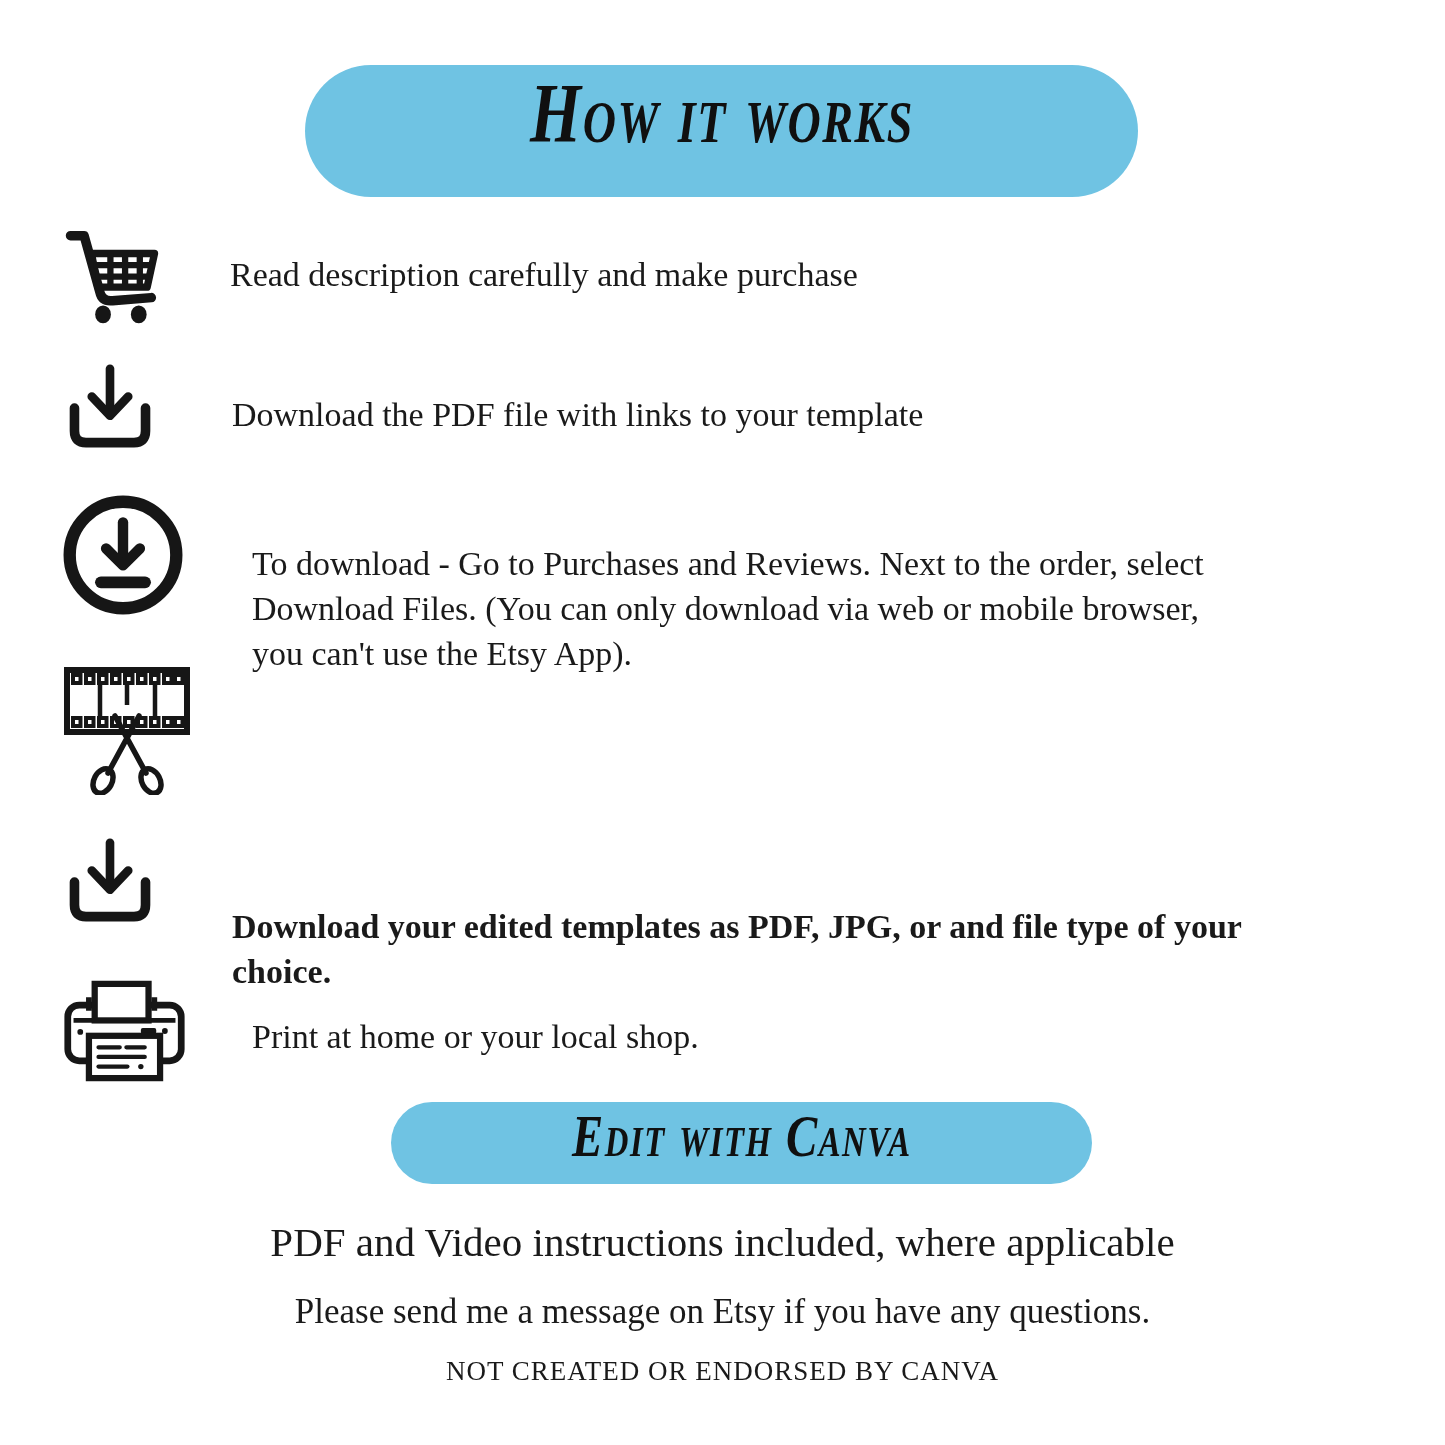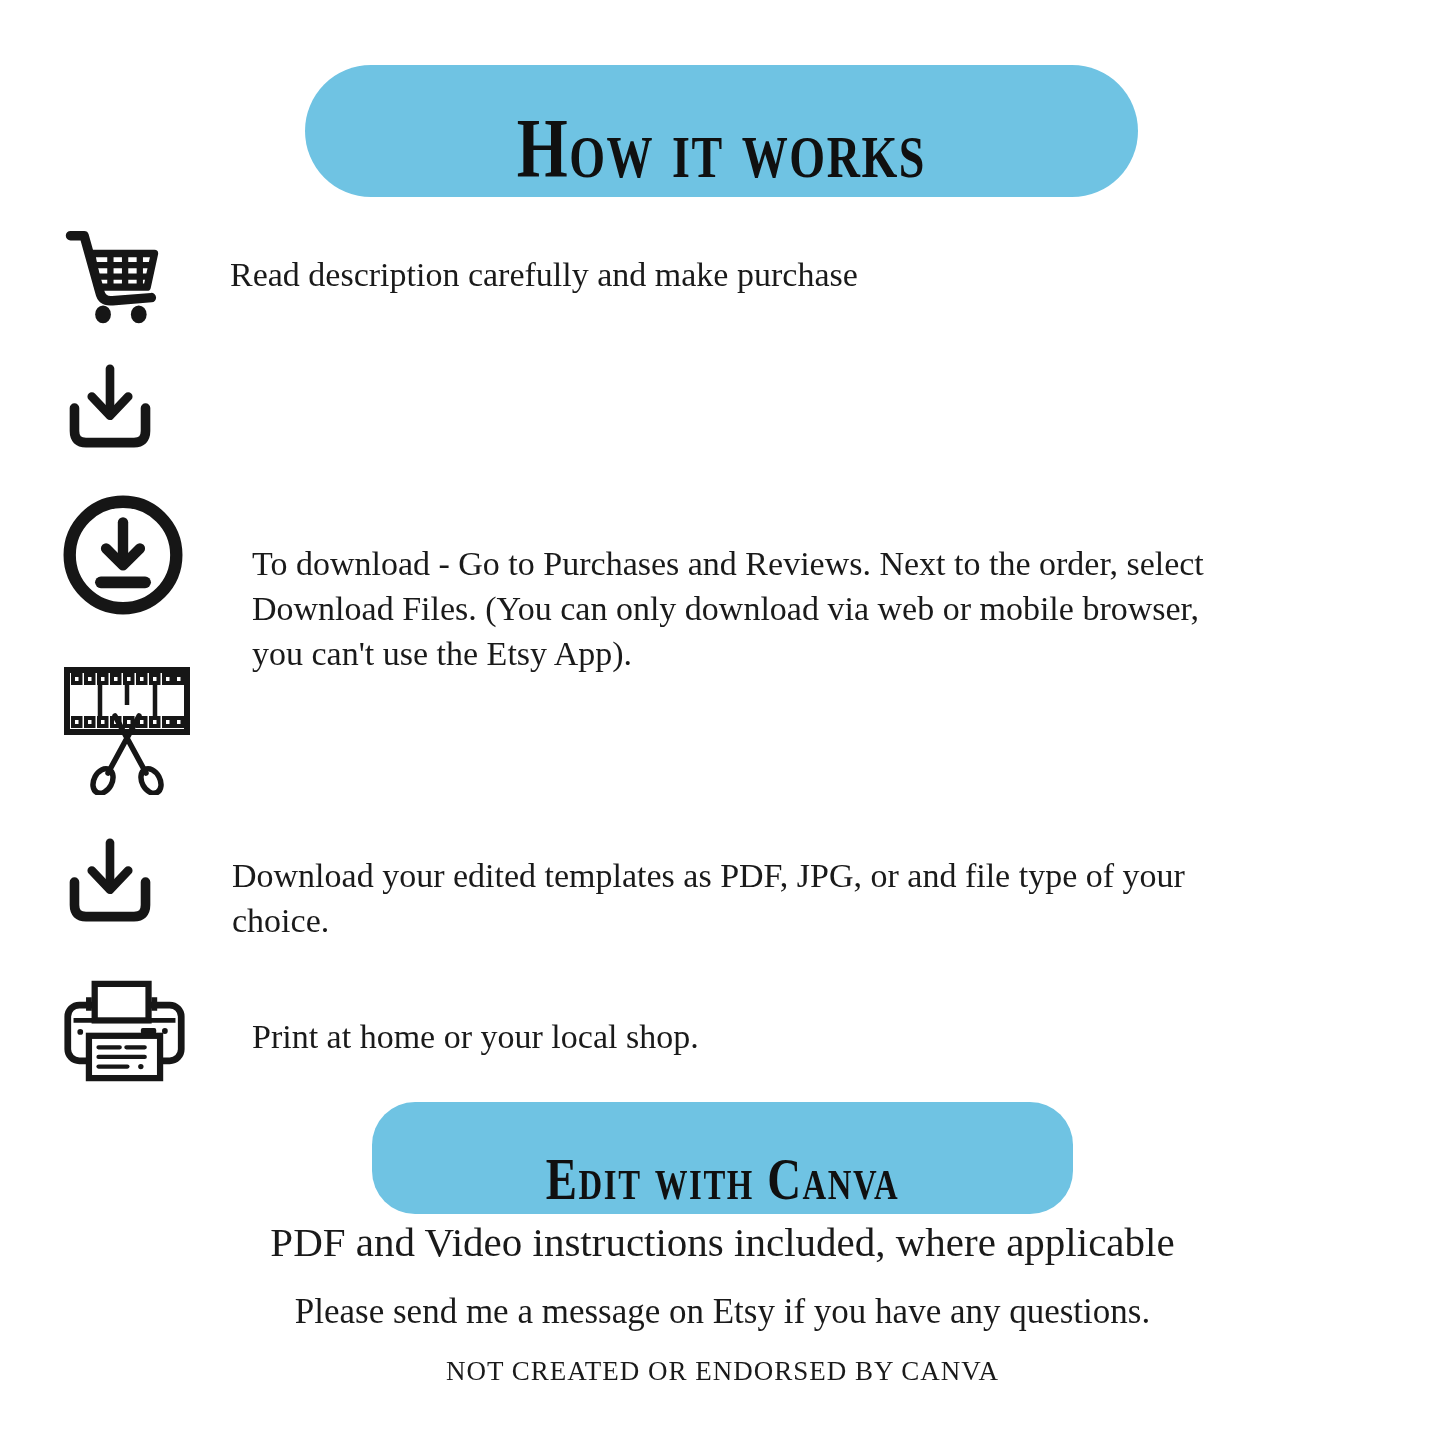--- a/index.html
+++ b/index.html
@@ -12,35 +12,35 @@
     position:relative;
     width:1445px;height:1445px;
     background:#ffffff;
     font-family:"Liberation Serif","DejaVu Serif",serif;
     color:var(--text);
     overflow:hidden;
   }
   .pill{
     position:absolute;
     background:var(--accent);
-    display:flex;align-items:flex-end;justify-content:center;
+    display:flex;align-items:flex-start;justify-content:center;font-style:italic;
   }
   .pill-text{
     font-weight:bold;
     font-variant:small-caps;
     letter-spacing:2px;
     color:#101010;
     display:inline-block;
     transform:scaleX(0.78);
     transform-origin:center;
     white-space:nowrap;
   }
   .header-pill{left:305px;top:65px;width:833px;height:132px;border-radius:66px;}
   .header-pill .pill-text{font-size:84px;}
-  .edit-pill{left:372px;top:1102px;width:701px;height:112px;border-radius:43px;}
+  .edit-pill{left:391px;top:1102px;width:701px;height:82px;border-radius:43px;}
   .edit-pill .pill-text{font-size:60px;}
   .icon-box{position:absolute;}
   .icon-box svg{display:block;width:100%;height:100%;}
   .step-text{
     position:absolute;
     font-size:34px;
     line-height:45px;
     white-space:pre-line;
     color:var(--text);
   }
@@ -74,20 +74,21 @@
   </div>
   <div class="step-text" style="left:230px;top:252px;text-align:right;">Read description carefully and make purchase</div>
 
   <div class="icon-box" style="left:62px;top:362px;width:96px;height:96px;">
     <svg viewBox="0 0 100 100">
       <path class="stroke" d="M50 7 V50" stroke-width="9" stroke-linecap="round"></path>
       <path class="stroke" d="M31 36 L50 56 L69 36" stroke-width="9" stroke-linecap="round" stroke-linejoin="round"></path>
       <path class="stroke" d="M13 48 V72 Q13 84 25 84 H75 Q87 84 87 72 V48" stroke-width="10" stroke-linecap="round"></path>
     </svg>
   </div>
+  <div class="step-text" style="left:232px;top:392px;">Download the PDF file with links to your template</div>
 
   <div class="icon-box" style="left:58px;top:490px;width:130px;height:130px;">
     <svg viewBox="0 0 100 100">
       <circle class="stroke" cx="50" cy="50" r="41" stroke-width="9.5"></circle>
       <path class="stroke" d="M50 25 V55" stroke-width="8" stroke-linecap="round"></path>
       <path class="stroke" d="M37 45 L50 58 L63 45" stroke-width="8" stroke-linecap="round" stroke-linejoin="round"></path>
       <path class="stroke" d="M33 71 H67" stroke-width="9" stroke-linecap="round"></path>
     </svg>
   </div>
   <div class="step-text" style="left:252px;top:497px;margin-top:44px;">To download - Go to Purchases and Reviews. Next to the order, select
@@ -124,21 +125,21 @@
     </svg>
   </div>
 
   <div class="icon-box" style="left:62px;top:836px;width:96px;height:96px;">
     <svg viewBox="0 0 100 100">
       <path class="stroke" d="M50 7 V50" stroke-width="9" stroke-linecap="round"></path>
       <path class="stroke" d="M31 36 L50 56 L69 36" stroke-width="9" stroke-linecap="round" stroke-linejoin="round"></path>
       <path class="stroke" d="M13 48 V72 Q13 84 25 84 H75 Q87 84 87 72 V48" stroke-width="10" stroke-linecap="round"></path>
     </svg>
   </div>
-  <div class="step-text" style="left:232px;top:853px;">Download your edited templates as PDF, JPG, or and file type of your
+  <div class="step-text" style="left:232px;top:904px;font-weight:bold;">Download your edited templates as PDF, JPG, or and file type of your
 choice.</div>
 
   <div class="icon-box" style="left:62px;top:978px;width:125px;height:106px;">
     <svg viewBox="0 0 130 110">
       <rect class="stroke" x="6" y="28" width="118" height="58" rx="12" stroke-width="7"></rect>
       <path class="stroke" d="M12 44 H118" stroke-width="5"></path>
       <path class="stroke" d="M28 20 V34 M96 20 V34" stroke-width="6"></path>
       <rect x="34" y="6" width="56" height="38" fill="#ffffff" stroke="#161616" stroke-width="6.5"></rect>
       <circle cx="19" cy="56" r="3" fill="#161616"></circle>
       <rect x="82" y="52" width="16" height="6" rx="2" fill="#161616"></rect>

